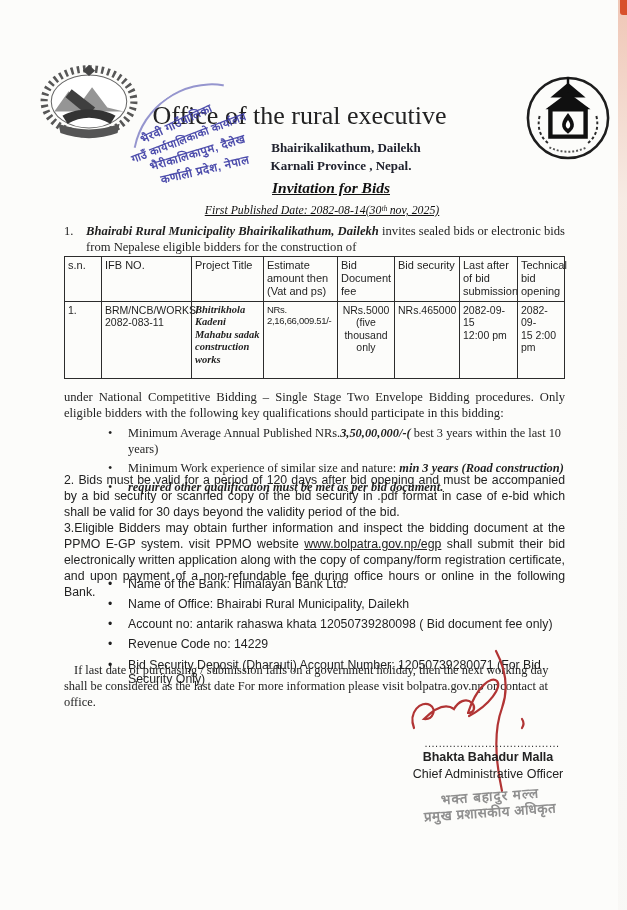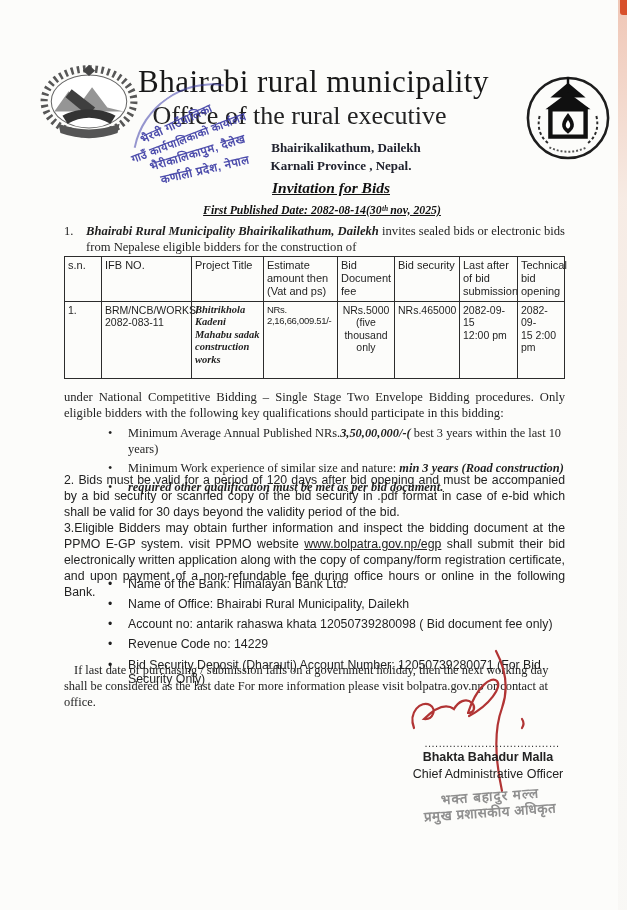--- a/index.html
+++ b/index.html
@@ -21,21 +21,21 @@
   .office-title { position:absolute; top:101px; left:0; right:0; text-align:center;
     transform:translateX(-14px); font-family:"Liberation Serif", serif; font-size:26px; color:#222; }
   .addr1 { position:absolute; top:140px; left:246px; width:200px; text-align:center;
     font-family:"Liberation Serif", serif; font-weight:bold; font-size:13px; color:#20222e; }
   .addr2 { position:absolute; top:158px; left:241px; width:200px; text-align:center;
     font-family:"Liberation Serif", serif; font-weight:bold; font-size:13px; color:#20222e; }
   .doc-title { position:absolute; top:179px; left:231px; width:200px; text-align:center;
     font-family:"Liberation Serif", serif; font-weight:bold; font-style:italic; font-size:15.5px;
     text-decoration:underline; color:#111; }
   .published { position:absolute; top:203px; left:162px; width:320px; text-align:center;
-    font-family:"Liberation Serif", serif; font-weight:bold; font-style:italic; font-size:11.8px;
+    font-family:"Liberation Serif", serif; font-weight:normal; font-style:italic; font-size:11.8px;
     text-decoration:underline; color:#111; }
 
   .logo-left  { position:absolute; left:38px;  top:62px;  width:102px; height:88px; }
   .logo-right { position:absolute; left:524px; top:72px;  width:88px;  height:92px; }
 
   
   .hstamp { position:absolute; left:106px; top:110px; width:185px; height:118px;
     transform:rotate(-17deg); color:#3d3da5; pointer-events:none; }
   .hstamp .ring { position:absolute; left:28px; top:-22px; width:150px; height:142px;
     border:2px solid transparent; border-top-color:rgba(64,64,170,.55); border-radius:50%;
@@ -118,21 +118,20 @@
     <polygon points="45,10 63,25 27,25" fill="#101010"></polygon>
     <polygon points="45,20 68,37 22,37" fill="#101010"></polygon>
     <path d="M27,37 L63,37 L63,65 L27,65 Z" fill="none" stroke="#101010" stroke-width="4.5"></path>
     <path d="M45,41 C52,50 54,56 45,62 C36,56 38,50 45,41 Z" fill="#101010"></path>
     <path d="M45,48 C48,52 48,55 45,57 C42,55 42,52 45,48 Z" fill="#ffffff"></path>
     <path d="M16,44 C13,56 17,66 25,72" fill="none" stroke="#2a2a2a" stroke-width="2" stroke-dasharray="3 2.5"></path>
     <path d="M74,44 C77,56 73,66 65,72" fill="none" stroke="#2a2a2a" stroke-width="2" stroke-dasharray="3 2.5"></path>
     <path d="M26,76 C38,82 52,82 64,76" fill="none" stroke="#555" stroke-width="2" stroke-dasharray="2 2"></path>
   </svg>
 
-  <div class="org-title">Bhairabi rural municipality</div>
   <div class="office-title">Office of the rural executive</div>
   <div class="addr1">Bhairikalikathum, Dailekh</div>
   <div class="addr2">Karnali Province ,  Nepal.</div>
   <div class="doc-title">Invitation for Bids</div>
   <div class="published">First Published Date: 2082-08-14(30ᵗʰ nov, 2025)</div>
 
   <div class="hstamp">
     <div class="ring"></div>
     <div class="ln ln1">भैरवी गाउँपालिका</div>
     <div class="ln ln2">गाउँ कार्यपालिकाको कार्यालय</div>

